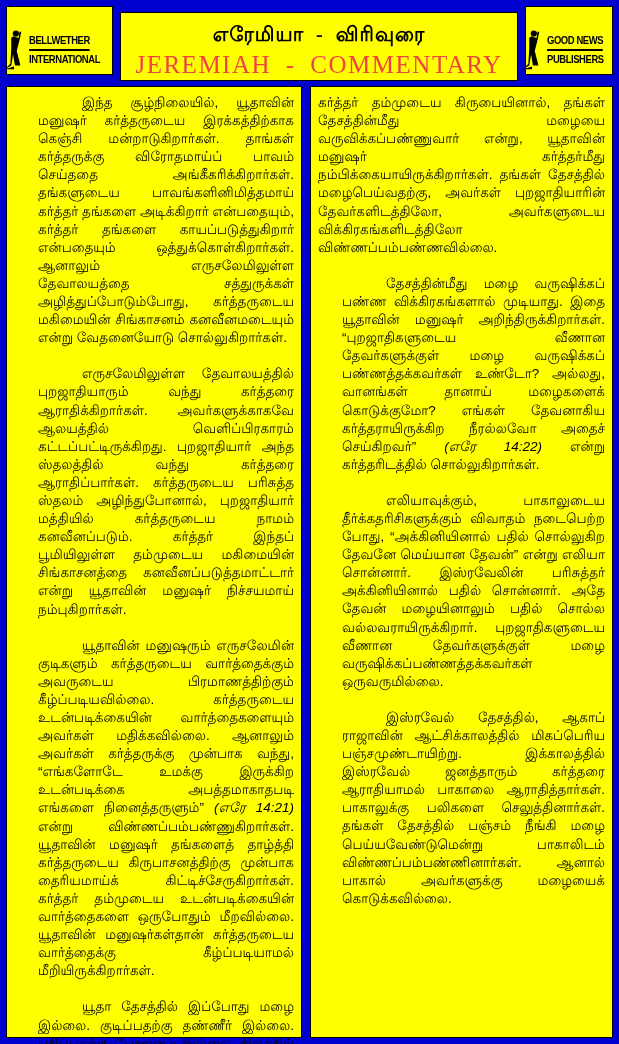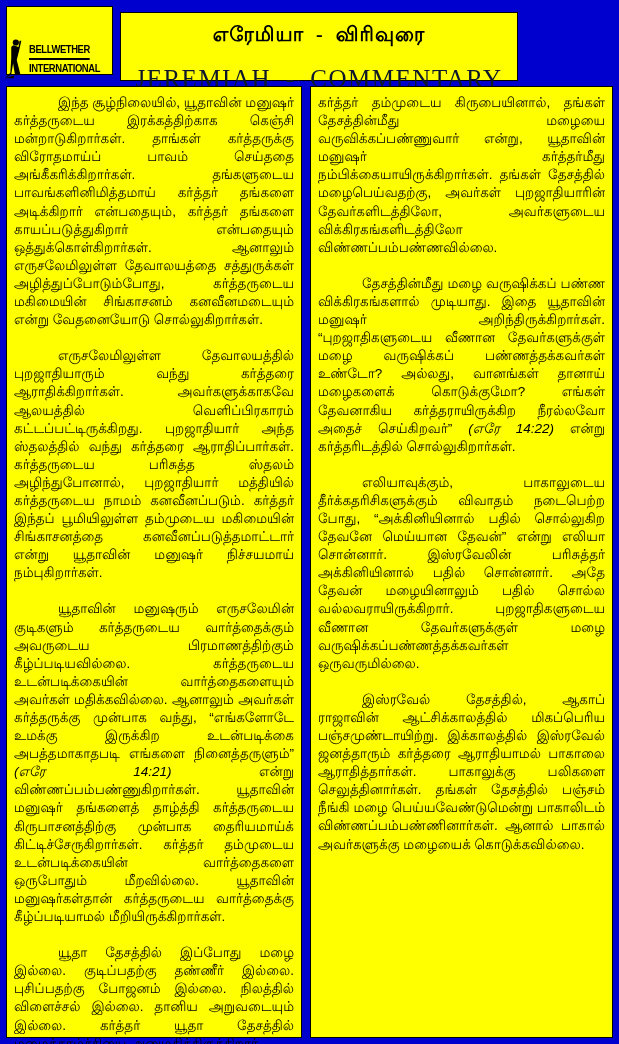--- a/index.html
+++ b/index.html
@@ -19,21 +19,21 @@
     background: #FFFF00;
     border: 1px solid #000000;
     box-sizing: border-box;
   }
   
   #logo-left  { left: 6px;  top: 6px; width: 107px; height: 69px; }
   #title-box  { left: 120px; top: 12px; width: 398px; height: 69px; text-align: center; }
   #logo-right { left: 525px; top: 6px; width: 88px;  height: 69px; }
   .logo-inner {
     display: flex; align-items: center; justify-content: center;
-    height: 100%; gap: 4px; padding: 18px;
+    height: 100%; gap: 4px; padding: 9px;
   }
   .logo-figure { width: 22px; height: 46px; flex: 0 0 auto; }
   .logo-text {
     display: flex; flex-direction: column; align-items: flex-start;
     color: #000;
     font-weight: bold;
     font-size: 11.5px;
     line-height: 15px;
     letter-spacing: -0.5px;
     transform: scaleX(0.82);
@@ -47,38 +47,38 @@
     font-weight: bold;
     font-size: 20px;
     margin-top: 10px;
     letter-spacing: 1px;
     word-spacing: 6px;
     color: #000;
   }
   #english-title {
     font-family: "Liberation Serif", serif;
     font-size: 25px;
-    margin-top: 17px;
+    margin-top: 3px;
     letter-spacing: 1.5px;
     word-spacing: 7px;
-    color: #0f172a;
+    color: #ef4444;
   }
   
   #col-left  { left: 6px;   top: 86px; width: 296px; height: 952px; }
   #col-right { left: 310px; top: 86px; width: 303px; height: 952px; }
   .col-inner {
     padding: 7px 7px 0 7px;
     color: #000;
     font-size: 13.5px;
     line-height: 18.1px;
     text-align: justify;
   }
   #col-right .col-inner { }
   .para { margin: 0 0 18px 0; }
-  .para.indent { text-indent: 44px; }
+  .para.indent { text-indent: 44px; margin-left: 24px; }
   .para em { font-style: italic; }
 </style>
 </head>
 <body>
 
 <div id="page">
 
   <div class="box" id="logo-left">
     <div class="logo-inner">
       <svg class="logo-figure" viewBox="0 0 24 46" xmlns="http://www.w3.org/2000/svg">
@@ -91,20 +91,33 @@
         <span class="bottom">INTERNATIONAL</span>
       </div>
     </div>
   </div>
 
   <div class="box" id="title-box">
     <div id="tamil-title">எரேமியா - விரிவுரை</div>
     <div id="english-title">JEREMIAH - COMMENTARY</div>
   </div>
 
+  <div class="box" id="logo-right">
+    <div class="logo-inner">
+      <svg class="logo-figure" viewBox="0 0 24 46" xmlns="http://www.w3.org/2000/svg">
+        <circle cx="14" cy="5" r="3.4" fill="#000"></circle>
+        <path fill="#000" d="M11 8 L17 10 L18 3 L20 3 L18 12 L15 24 L19 40 L13 40 L11 28 L9 40 L2 44 L8 38 L9 22 L9 10 Z"></path>
+        <path fill="#000" d="M2 44 L12 41 L12 44 Z"></path>
+      </svg>
+      <div class="logo-text">
+        <span class="top">GOOD NEWS</span>
+        <span class="bottom">PUBLISHERS</span>
+      </div>
+    </div>
+  </div>
 
   <div class="box" id="col-left">
     <div class="col-inner">
         <p class="para indent"><span>இந்த சூழ்நிலையில், யூதாவின் மனுஷர் கர்த்தருடைய இரக்கத்திற்காக கெஞ்சி மன்றாடுகிறார்கள். தாங்கள் கர்த்தருக்கு விரோதமாய்ப் பாவம் செய்ததை அங்கீகரிக்கிறார்கள். தங்களுடைய பாவங்களினிமித்தமாய் கர்த்தர் தங்களை அடிக்கிறார் என்பதையும், கர்த்தர் தங்களை காயப்படுத்துகிறார் என்பதையும் ஒத்துக்கொள்கிறார்கள். ஆனாலும் எருசலேமிலுள்ள தேவாலயத்தை சத்துருக்கள் அழித்துப்போடும்போது, கர்த்தருடைய மகிமையின் சிங்காசனம் கனவீனமடையும் என்று வேதனையோடு சொல்லுகிறார்கள்.</span></p>
         <p class="para indent"><span>எருசலேமிலுள்ள தேவாலயத்தில் புறஜாதியாரும் வந்து கர்த்தரை ஆராதிக்கிறார்கள். அவர்களுக்காகவே ஆலயத்தில் வெளிப்பிரகாரம் கட்டப்பட்டிருக்கிறது. புறஜாதியார் அந்த ஸ்தலத்தில் வந்து கர்த்தரை ஆராதிப்பார்கள். கர்த்தருடைய பரிசுத்த ஸ்தலம் அழிந்துபோனால், புறஜாதியார் மத்தியில் கர்த்தருடைய நாமம் கனவீனப்படும். கர்த்தர் இந்தப் பூமியிலுள்ள தம்முடைய மகிமையின் சிங்காசனத்தை கனவீனப்படுத்தமாட்டார் என்று யூதாவின் மனுஷர் நிச்சயமாய் நம்புகிறார்கள்.</span></p>
         <p class="para indent"><span>யூதாவின் மனுஷரும் எருசலேமின் குடிகளும் கர்த்தருடைய வார்த்தைக்கும் அவருடைய பிரமாணத்திற்கும் கீழ்ப்படியவில்லை. கர்த்தருடைய உடன்படிக்கையின் வார்த்தைகளையும் அவர்கள் மதிக்கவில்லை. ஆனாலும் அவர்கள் கர்த்தருக்கு முன்பாக வந்து, “எங்களோடே உமக்கு இருக்கிற உடன்படிக்கை அபத்தமாகாதபடி எங்களை நினைத்தருளும்” </span><em>(எரே 14:21)</em><span> என்று விண்ணப்பம்பண்ணுகிறார்கள். யூதாவின் மனுஷர் தங்களைத் தாழ்த்தி கர்த்தருடைய கிருபாசனத்திற்கு முன்பாக தைரியமாய்க் கிட்டிச்சேருகிறார்கள். கர்த்தர் தம்முடைய உடன்படிக்கையின் வார்த்தைகளை ஒருபோதும் மீறவில்லை. யூதாவின் மனுஷர்கள்தான் கர்த்தருடைய வார்த்தைக்கு கீழ்ப்படியாமல் மீறியிருக்கிறார்கள்.</span></p>
         <p class="para indent"><span>யூதா தேசத்தில் இப்போது மழை இல்லை. குடிப்பதற்கு தண்ணீர் இல்லை. புசிப்பதற்கு போஜனம் இல்லை. நிலத்தில் விளைச்சல் இல்லை. தானிய அறுவடையும் இல்லை. கர்த்தர் யூதா தேசத்தில் மழைத்தாழ்ச்சியை அனுமதித்திருக்கிறார்.</span></p>
       </div>
   </div>
   <div class="box" id="col-right">

